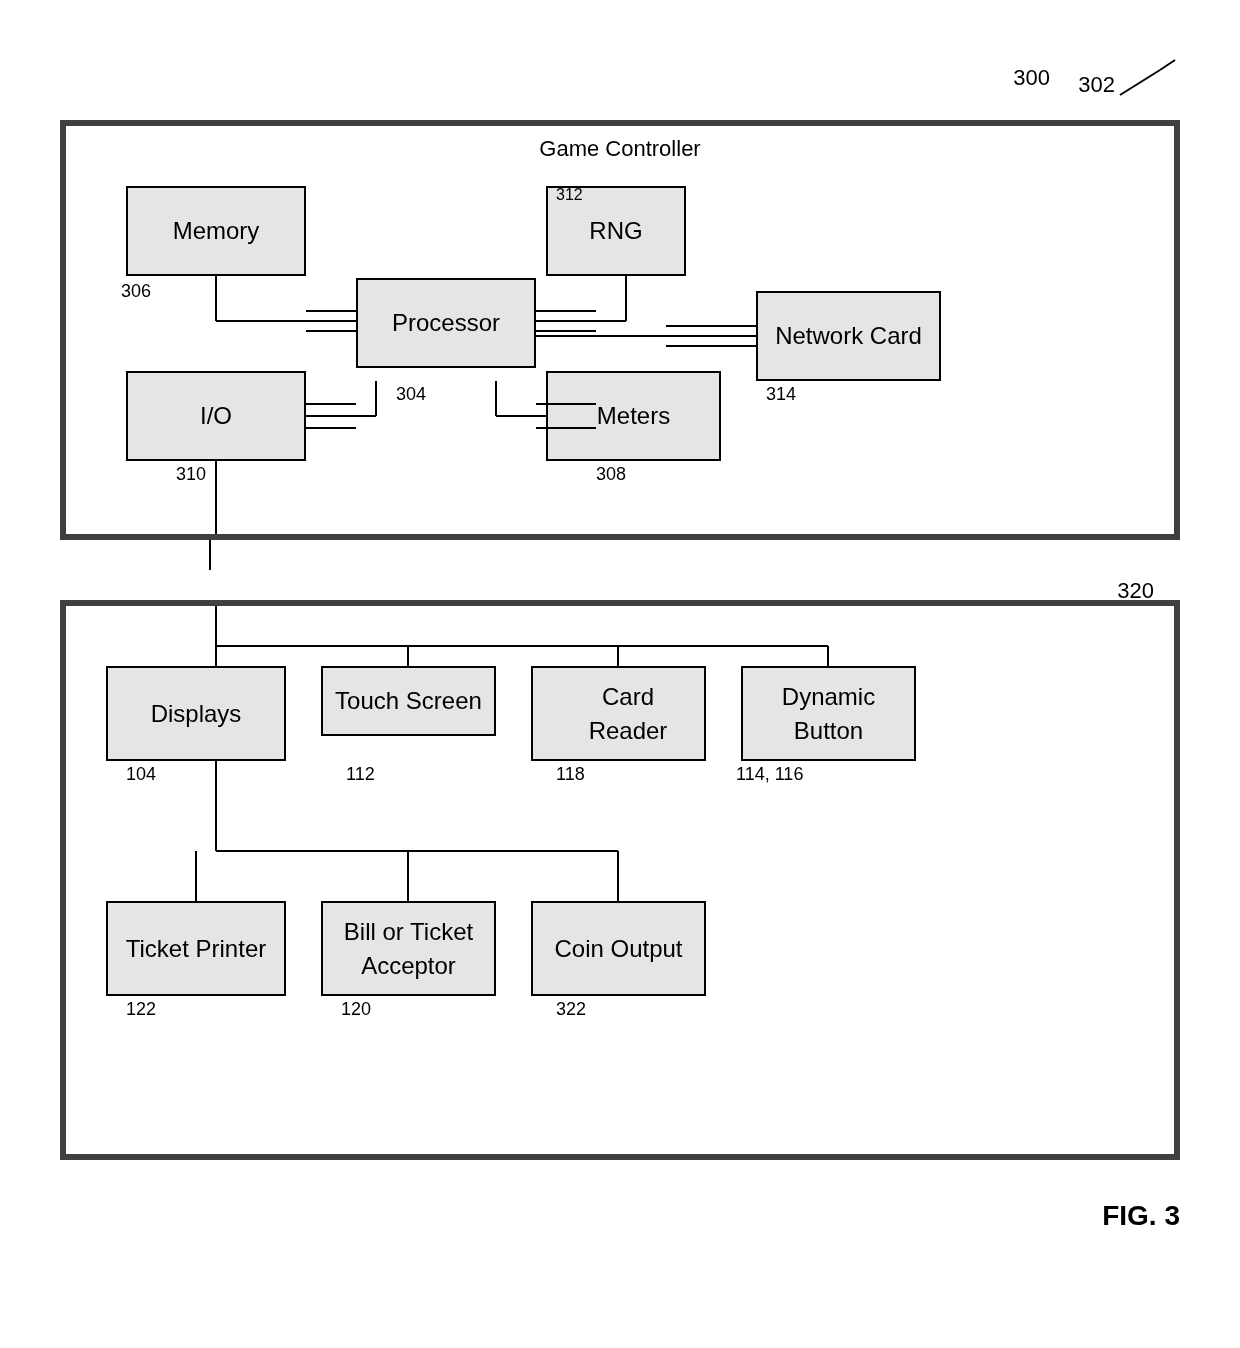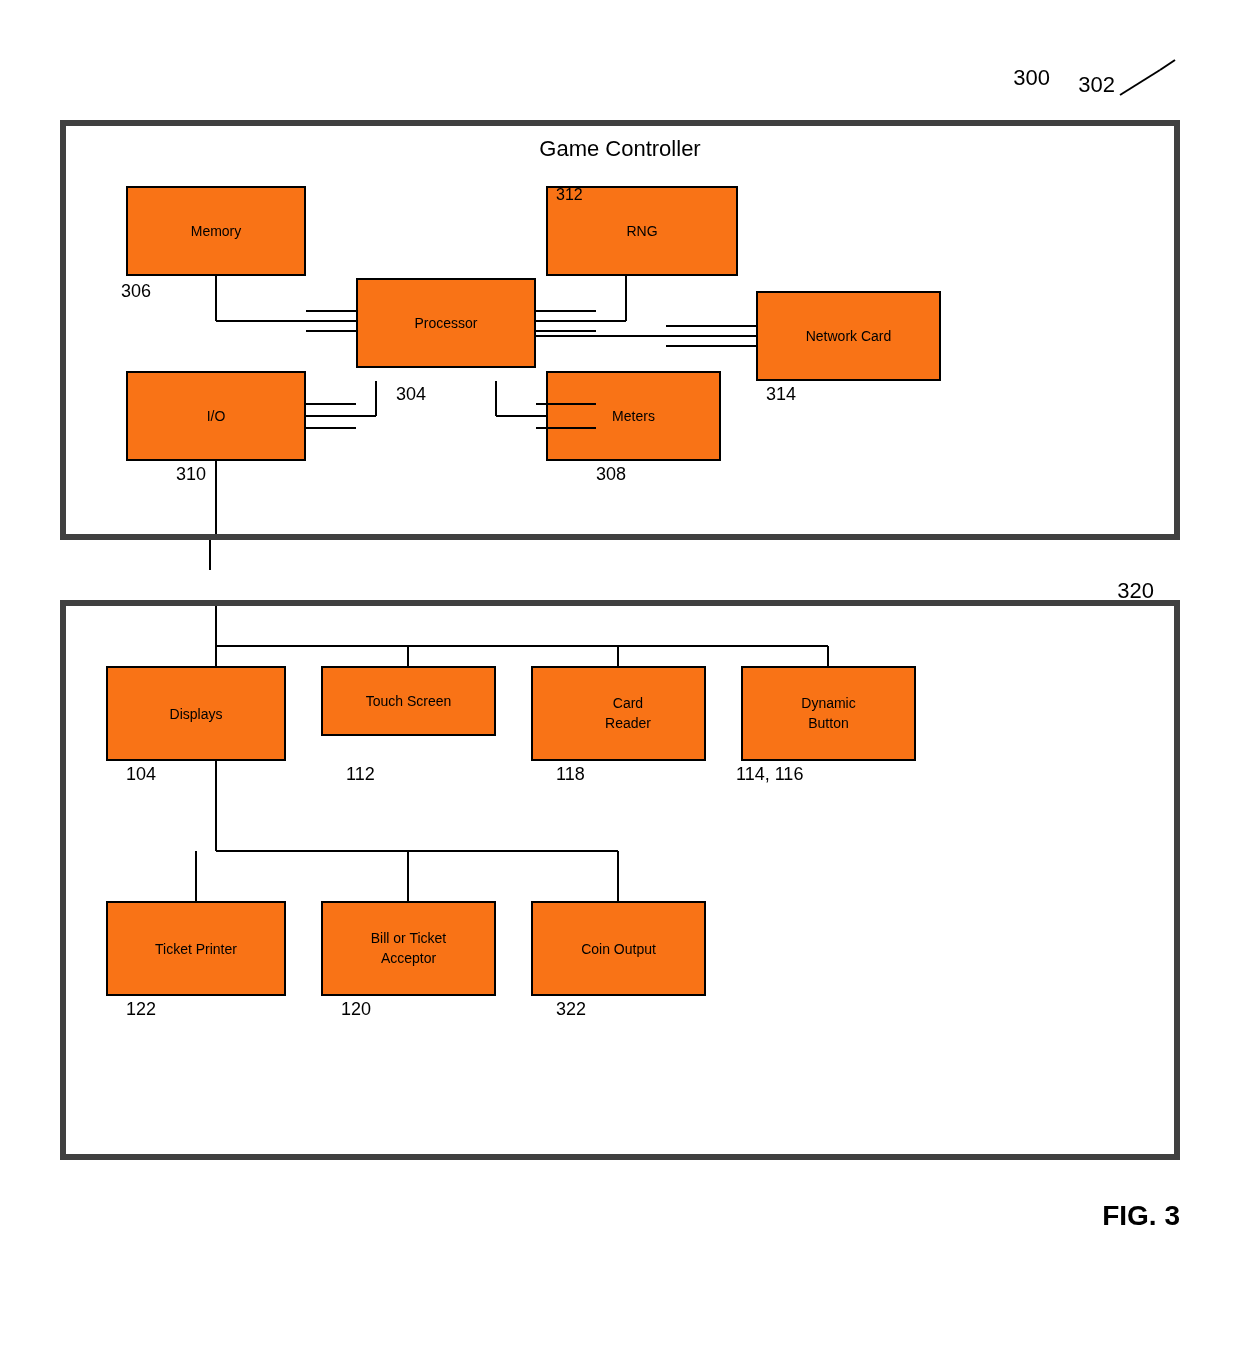--- a/index.html
+++ b/index.html
@@ -33,26 +33,26 @@
     .box-title {
       font-size: 22px;
       text-align: center;
       padding: 10px 0 6px 0;
       font-weight: normal;
     }
 
     
     .comp-box {
       border: 2px solid #000;
-      background: #f97316;
+      background: #e5e5e5;
       display: flex;
       align-items: center;
       justify-content: center;
       text-align: center;
-      font-size: 14px;
+      font-size: 24px;
       font-weight: normal;
       position: absolute;
     }
 
     
     .top-section {
       height: 420px;
       margin-bottom: 0;
     }
 
@@ -102,21 +102,21 @@
 
   <div class="outer-box top-section" style="position:relative;">
 
     <div class="box-title">Game Controller</div>
 
     <div class="comp-box" style="left:60px; top:60px; width:180px; height:90px;">
       <span>Memory</span>
     </div>
     <span class="ref-tag" style="left:55px; top:155px;">306</span>
 
-    <div class="comp-box" style="left:480px; top:60px; width:192px; height:90px;">
+    <div class="comp-box" style="left:480px; top:60px; width:140px; height:90px;">
       <span>RNG</span>
     </div>
     <span class="ref-tag" style="left:490px; top:60px; font-size:16px;">312</span>
 
     <div class="comp-box" style="left:290px; top:152px; width:180px; height:90px;">
       <span>Processor</span>
     </div>
     <span class="ref-tag" style="left:330px; top:258px;">304</span>
 
     <div class="comp-box" style="left:690px; top:165px; width:185px; height:90px;">

